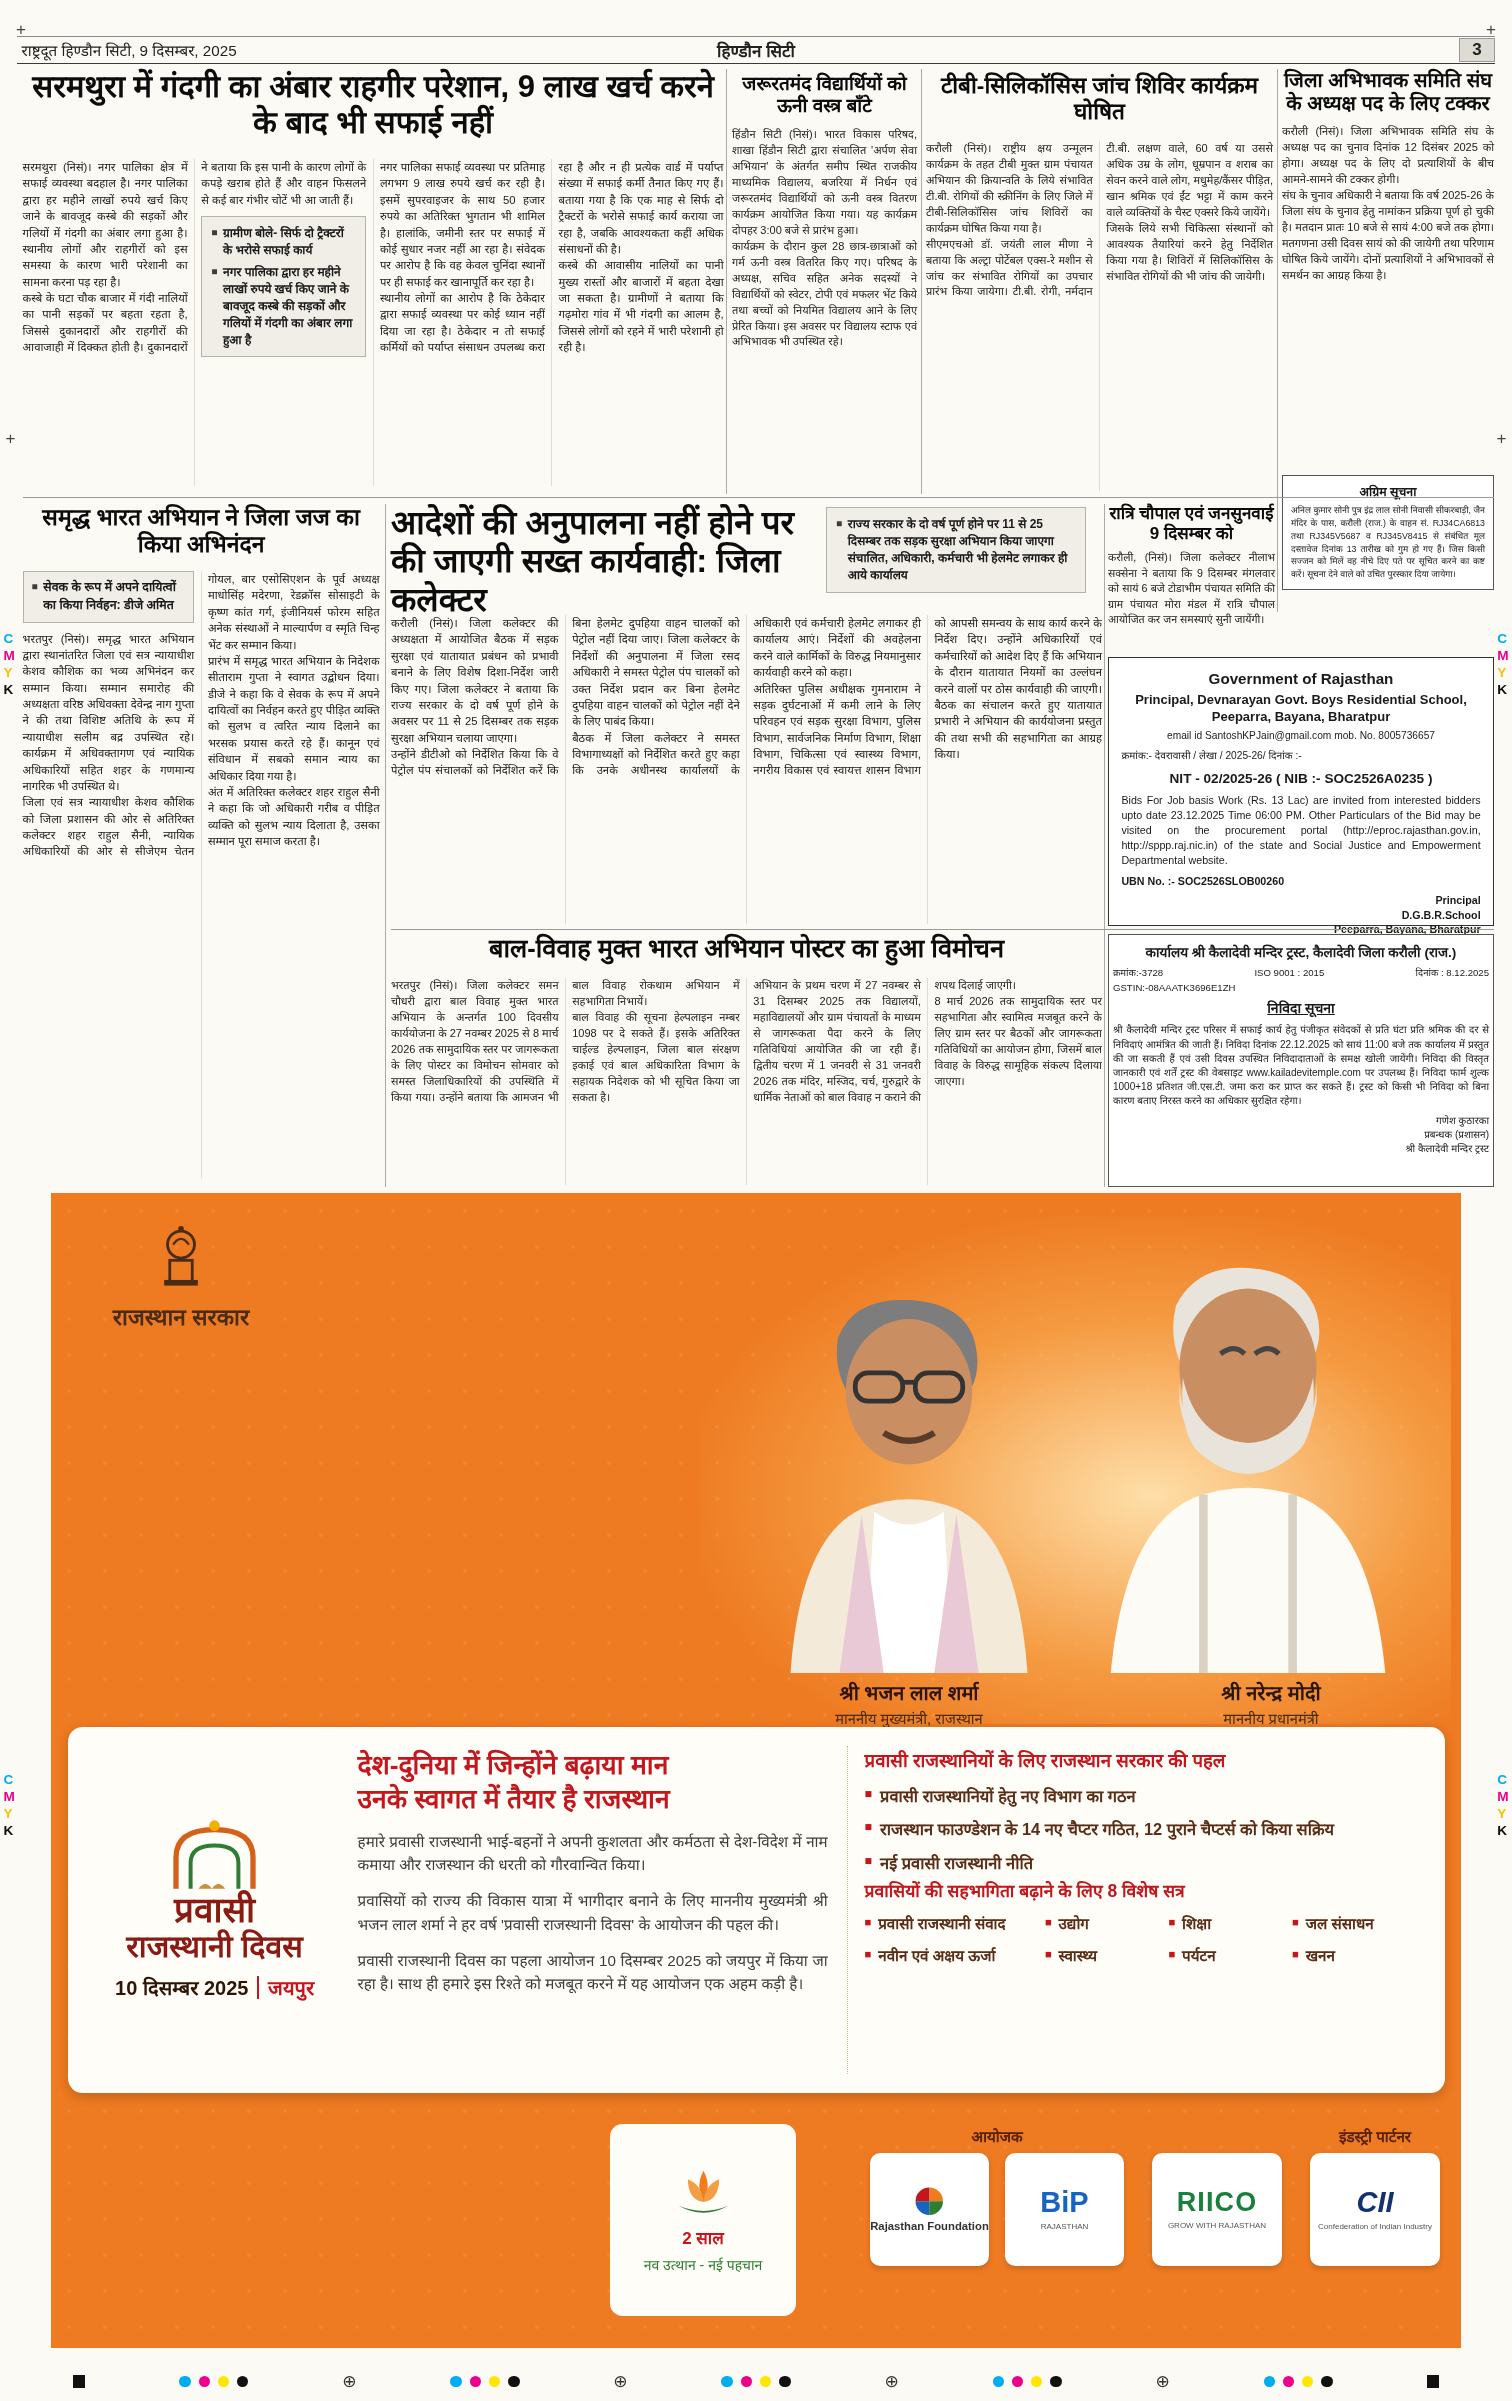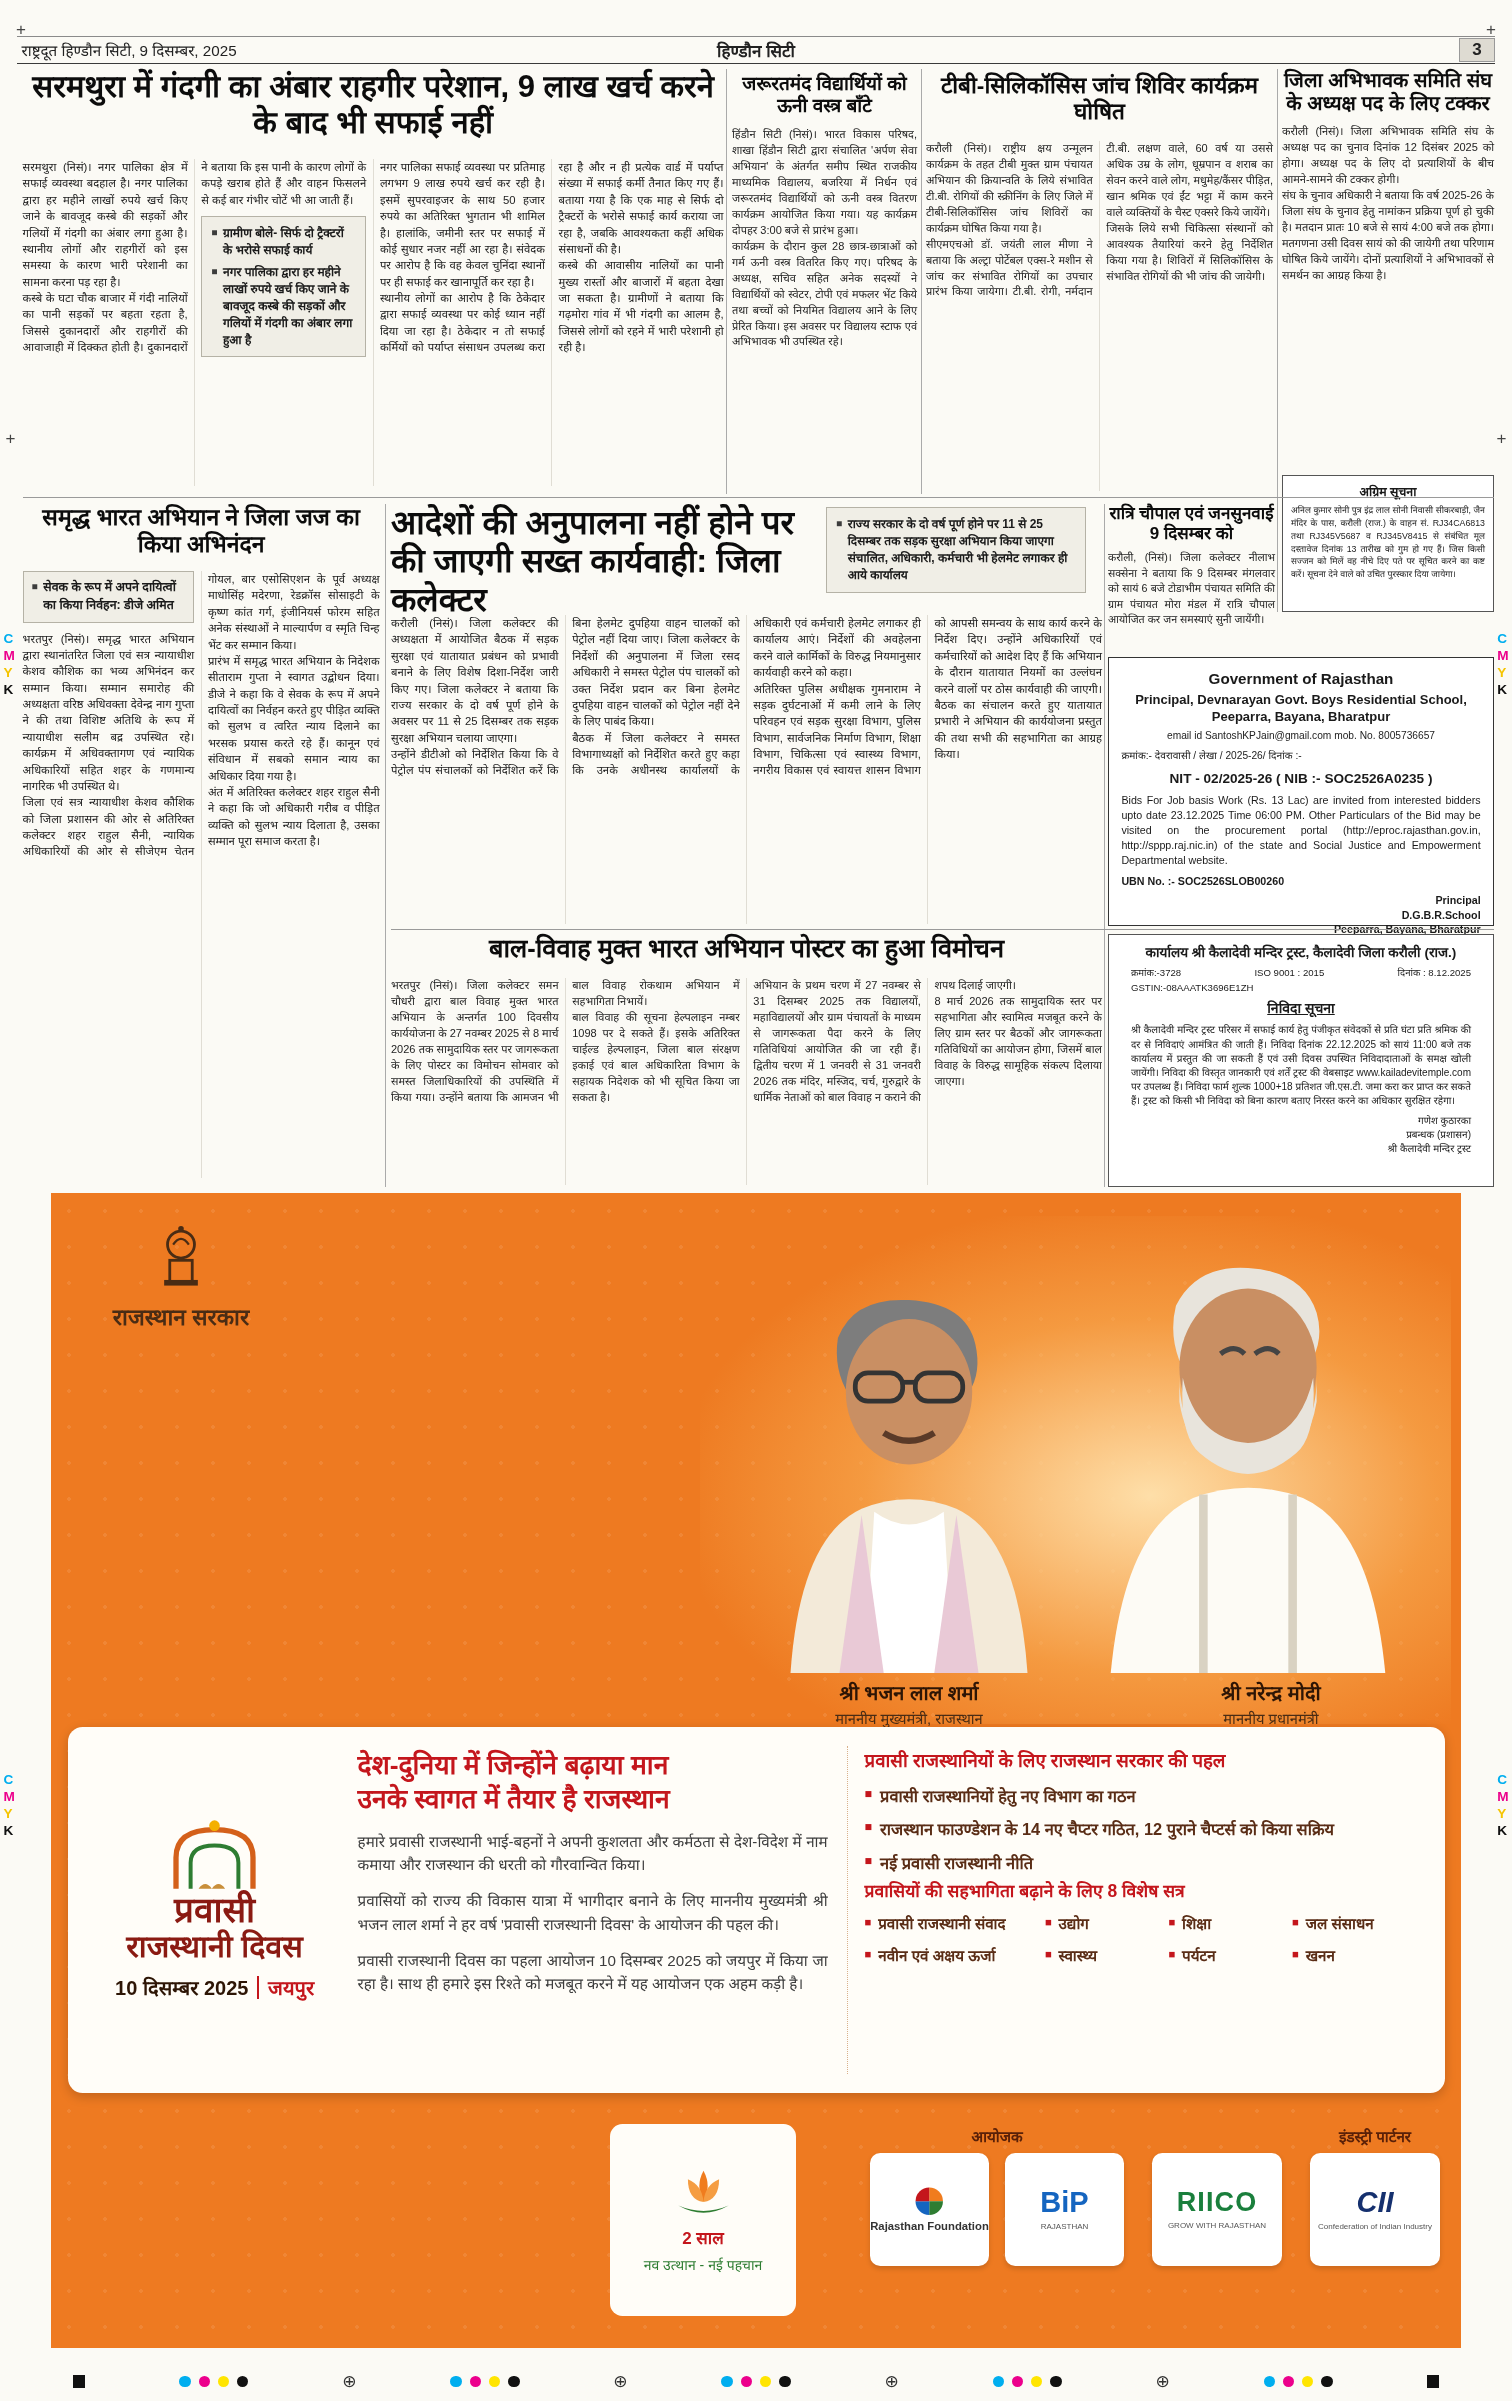--- a/index.html
+++ b/index.html
@@ -36,21 +36,21 @@
   .tender{padding:10.2px 12.4px;font-size:10.7px;line-height:1.4;}
   .tender .t-gov{text-align:center;font-weight:bold;font-size:15.2px;}
   .tender .t-principal{text-align:center;font-weight:bold;font-size:13px;margin-top:2.3px;line-height:1.3;}
   .tender .t-contact{text-align:center;font-size:10.2px;margin-top:3.4px;color:#222;}
   .tender .t-ref{font-size:10.2px;margin-top:5.6px;}
   .tender .t-nit{text-align:center;font-weight:bold;font-size:13.6px;margin:5.6px 0;}
   .tender .t-body{text-align:justify;font-size:10.7px;}
   .tender .t-ubn{font-weight:bold;margin-top:5.6px;}
   .tender .t-sign{text-align:right;font-weight:bold;line-height:1.35;margin-top:4.5px;}
   
-  .temple{padding:9px 22px;font-size:10px;line-height:1.42;}
+  .temple{padding:9px 4px;font-size:10px;line-height:1.42;}
   .temple .tm-title{text-align:center;font-weight:bold;font-size:13.6px;line-height:1.3;}
   .temple .tm-meta{display:flex;justify-content:space-between;font-size:9.6px;margin-top:4.5px;}
   .temple .tm-gstin{font-size:9.6px;margin-top:1.1px;}
   .temple .tm-notice{text-align:center;font-weight:bold;font-size:14px;margin:4.5px 0;text-decoration:underline;}
   .temple .tm-body{text-align:justify;}
   .temple .tm-sign{text-align:right;font-weight:normal;line-height:1.4;margin-top:5.6px;}
   
   .ad{position:absolute;left:51px;top:1193px;width:1410px;height:1155px;background:#ee7a21;overflow:hidden;}
   .ad::before{content:"";position:absolute;inset:0;
      background-image:radial-gradient(circle, rgba(255,255,255,.09) 1.7px, transparent 1.7px);
@@ -153,21 +153,21 @@
 जिसके लिये सभी चिकित्सा संस्थानों को आवश्यक तैयारियां करने हेतु निर्देशित किया गया है। शिविरों में सिलिकॉसिस के संभावित रोगियों की भी जांच की जायेगी।</div>
     </div>
   </div>
 
   <div class="abs" style="left:1282px;top:69px;width:212px;height:395px;">
     <div class="headline" style="font-size:20px;text-align:center;">जिला अभिभावक समिति संघ के अध्यक्ष पद के लिए टक्कर</div>
     <div class="body-text" style="margin-top:9px;font-size:11px;">करौली (निसं)। जिला अभिभावक समिति संघ के अध्यक्ष पद का चुनाव दिनांक 12 दिसंबर 2025 को होगा। अध्यक्ष पद के लिए दो प्रत्याशियों के बीच आमने-सामने की टक्कर होगी।
 संघ के चुनाव अधिकारी ने बताया कि वर्ष 2025-26 के जिला संघ के चुनाव हेतु नामांकन प्रक्रिया पूर्ण हो चुकी है। मतदान प्रातः 10 बजे से सायं 4:00 बजे तक होगा। मतगणना उसी दिवस सायं को की जायेगी तथा परिणाम घोषित किये जायेंगे। दोनों प्रत्याशियों ने अभिभावकों से समर्थन का आग्रह किया है।</div>
   </div>
 
-  <div class="boxed-light abs" style="left:1282px;top:475px;width:212px;height:137px;padding:6.8px 8px;box-sizing:border-box;">
+  <div class="boxed-light abs" style="left:1282px;top:475px;width:212px;height:115px;padding:6.8px 8px;box-sizing:border-box;">
     <div style="text-align:center;font-weight:bold;font-size:12.4px;text-decoration:underline;">अग्रिम सूचना</div>
     <div class="body-text" style="font-size:8.8px;margin-top:4.5px;">अनिल कुमार सोनी पुत्र इंद्र लाल सोनी निवासी सीकरबाड़ी, जैन मंदिर के पास, करौली (राज.) के वाहन सं. RJ34CA6813 तथा RJ345V5687 व RJ345V8415 से संबंधित मूल दस्तावेज दिनांक 13 तारीख को गुम हो गए हैं। जिस किसी सज्जन को मिलें वह नीचे दिए पते पर सूचित करने का कष्ट करें। सूचना देने वाले को उचित पुरस्कार दिया जायेगा।</div>
   </div>
 
   <div class="rule-v" style="left:726px;top:69px;height:425px;"></div>
   <div class="rule-v" style="left:921px;top:69px;height:425px;"></div>
   <div class="rule-v" style="left:1277px;top:69px;height:543px;"></div>
   <div class="rule-h" style="left:22.6px;top:497px;width:1471px;"></div>
 
   <div class="abs" style="left:22.6px;top:504px;width:357px;height:678px;">

